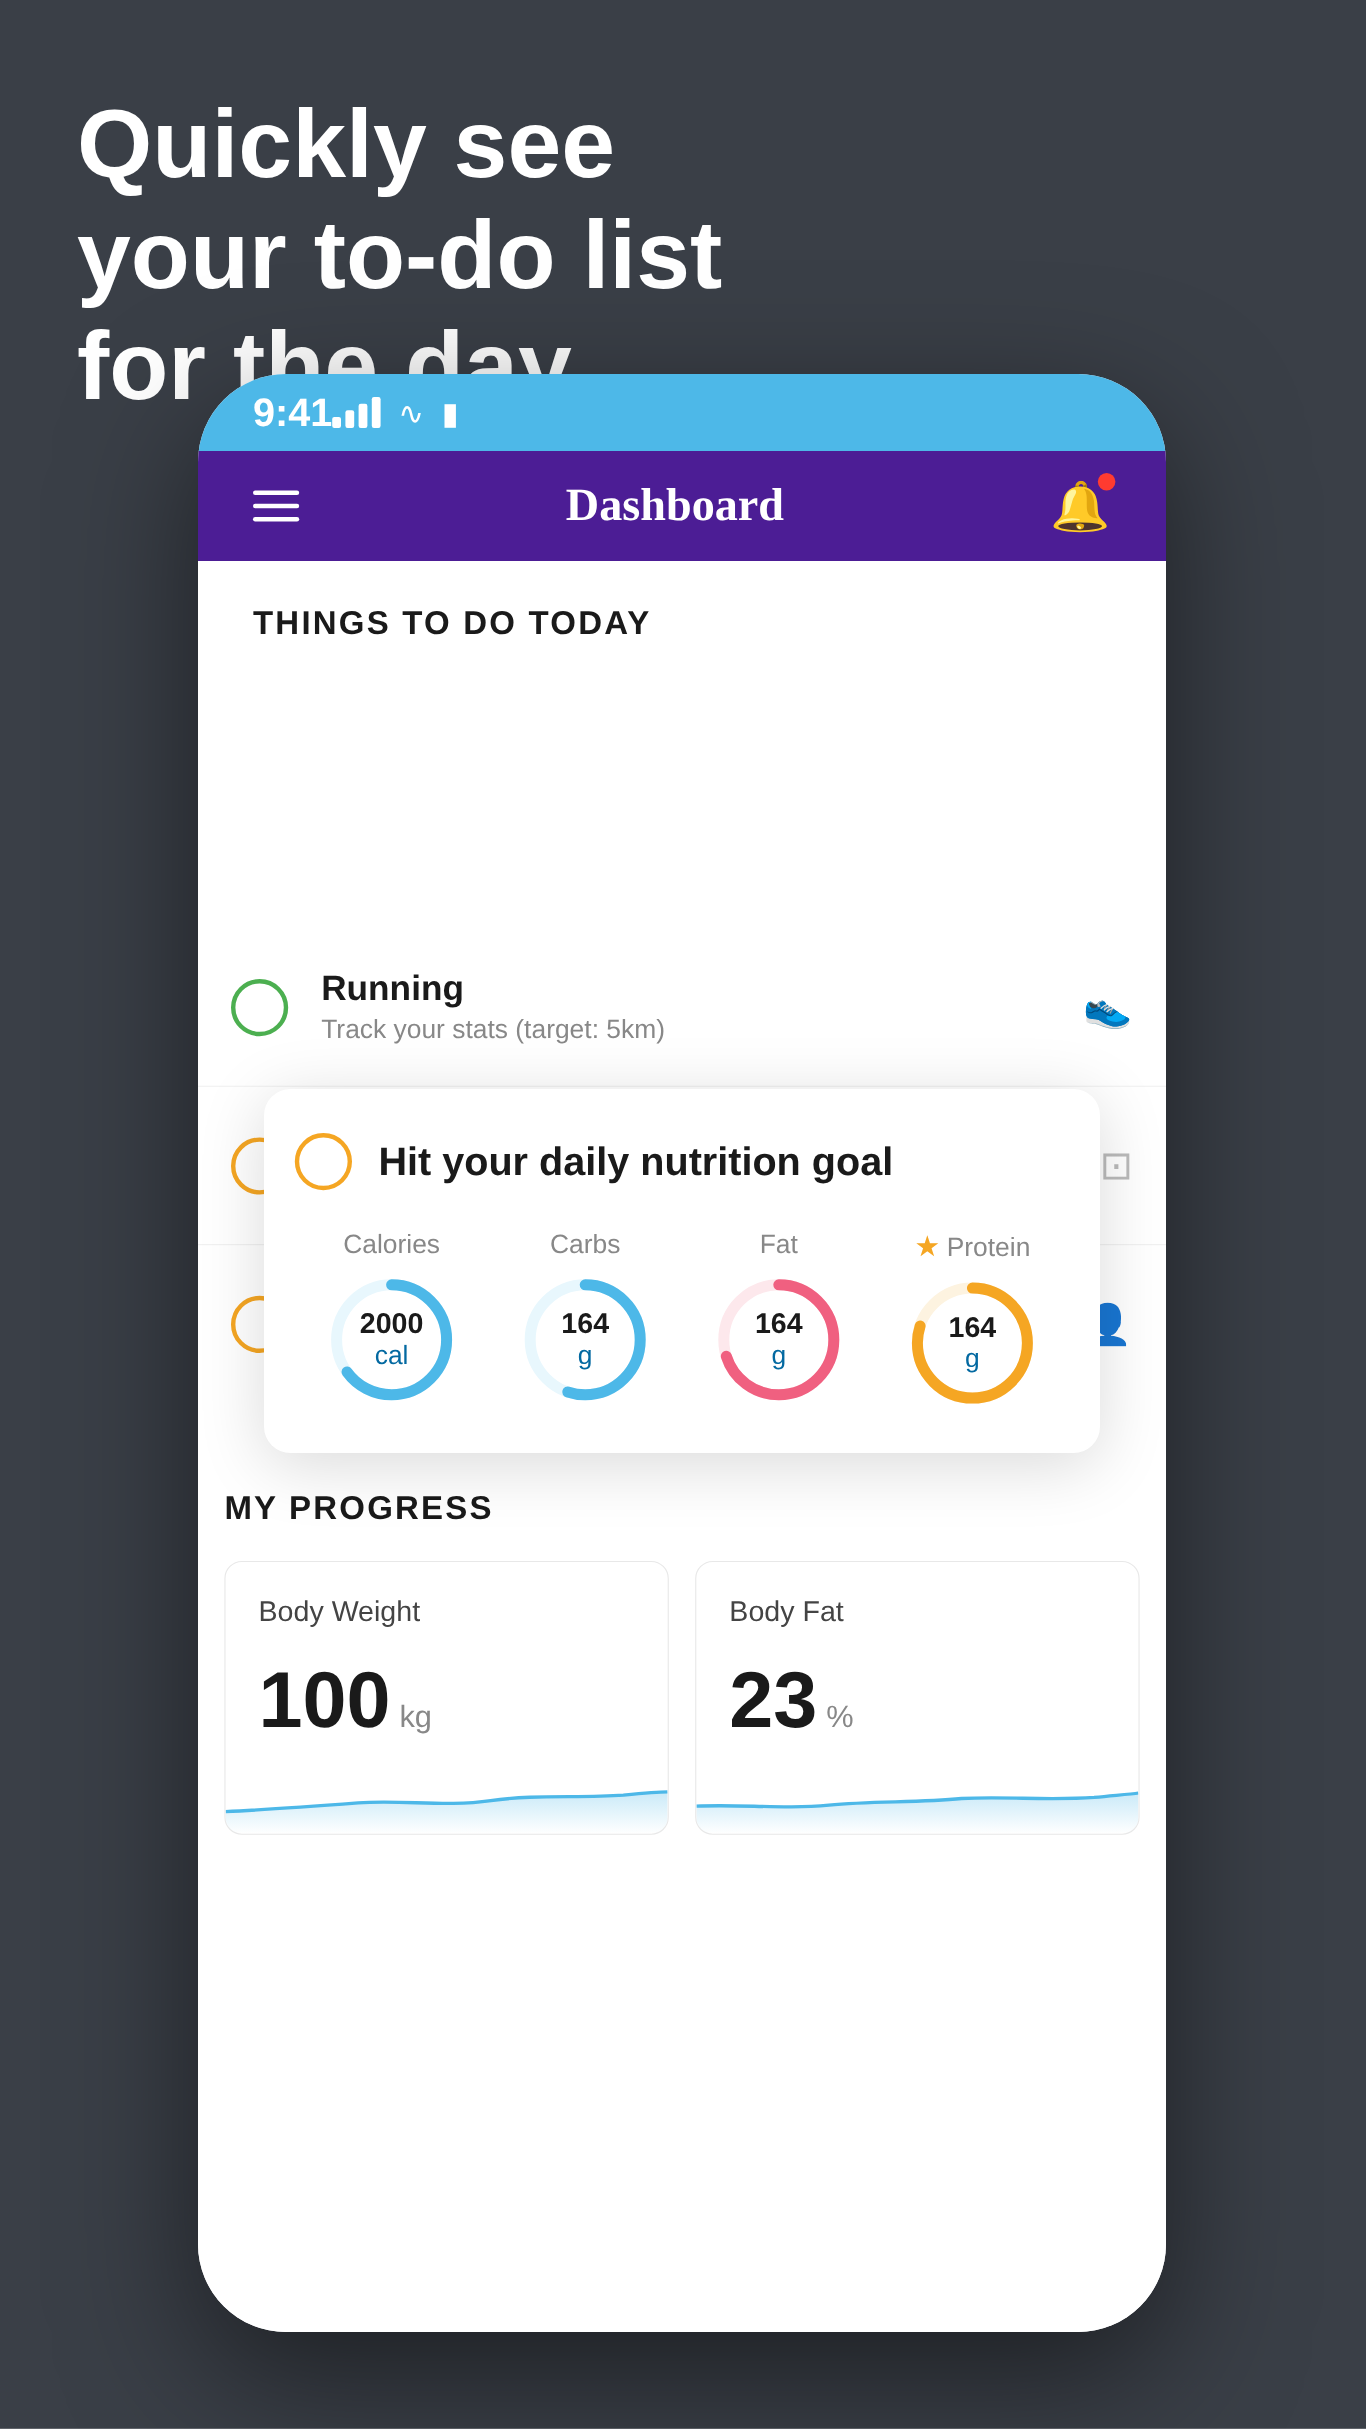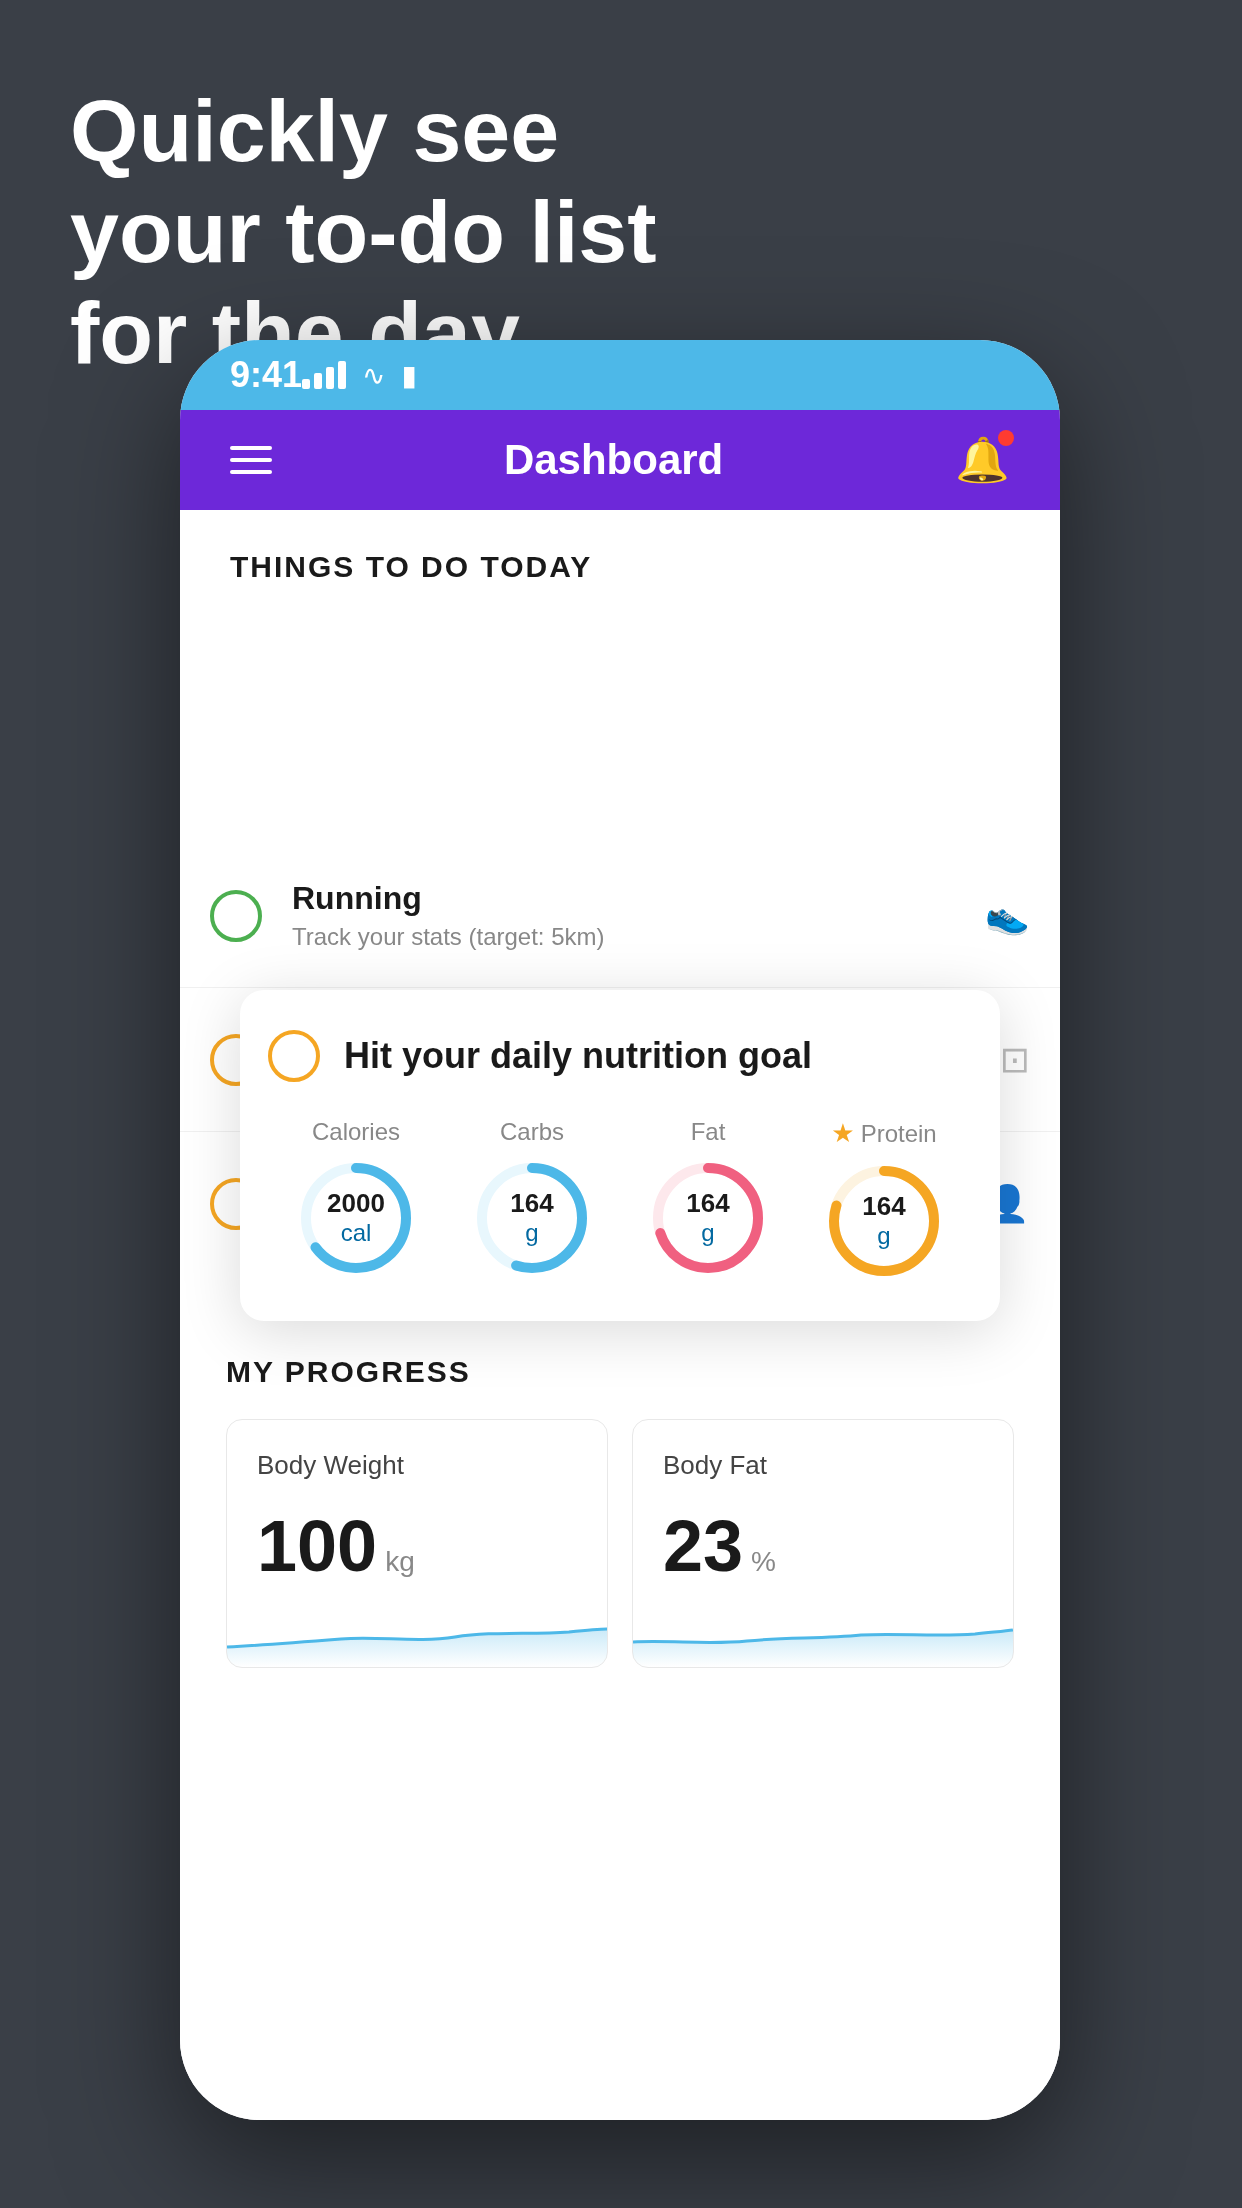--- a/index.html
+++ b/index.html
@@ -68,26 +68,27 @@
       width: 8px;
       border-radius: 2px;
     }
     .wifi-icon, .battery-icon {
       color: white;
       font-size: 28px;
     }
 
     
     .app-header {
-      background: #6d28d9;
+      background: #4c1d95;
       height: 100px;
       display: flex;
       align-items: center;
       justify-content: space-between;
       padding: 0 50px;
+      font-family: Liberation Serif, serif;
     }
     .hamburger {
       display: flex;
       flex-direction: column;
       gap: 8px;
     }
     .hamburger-line {
       width: 42px;
       height: 4px;
       background: white;
@@ -243,21 +244,21 @@
       color: #888;
     }
     .todo-icon {
       font-size: 36px;
       color: #bbb;
     }
 
     
     .progress-section {
       background: white;
-      padding: 40px 46px 0;
+      padding: 40px 24px 0;
     }
     .progress-title {
       font-size: 30px;
       font-weight: 800;
       letter-spacing: 2px;
       color: #1a1a1a;
       margin-bottom: 30px;
     }
     .progress-cards {
       display: flex;

